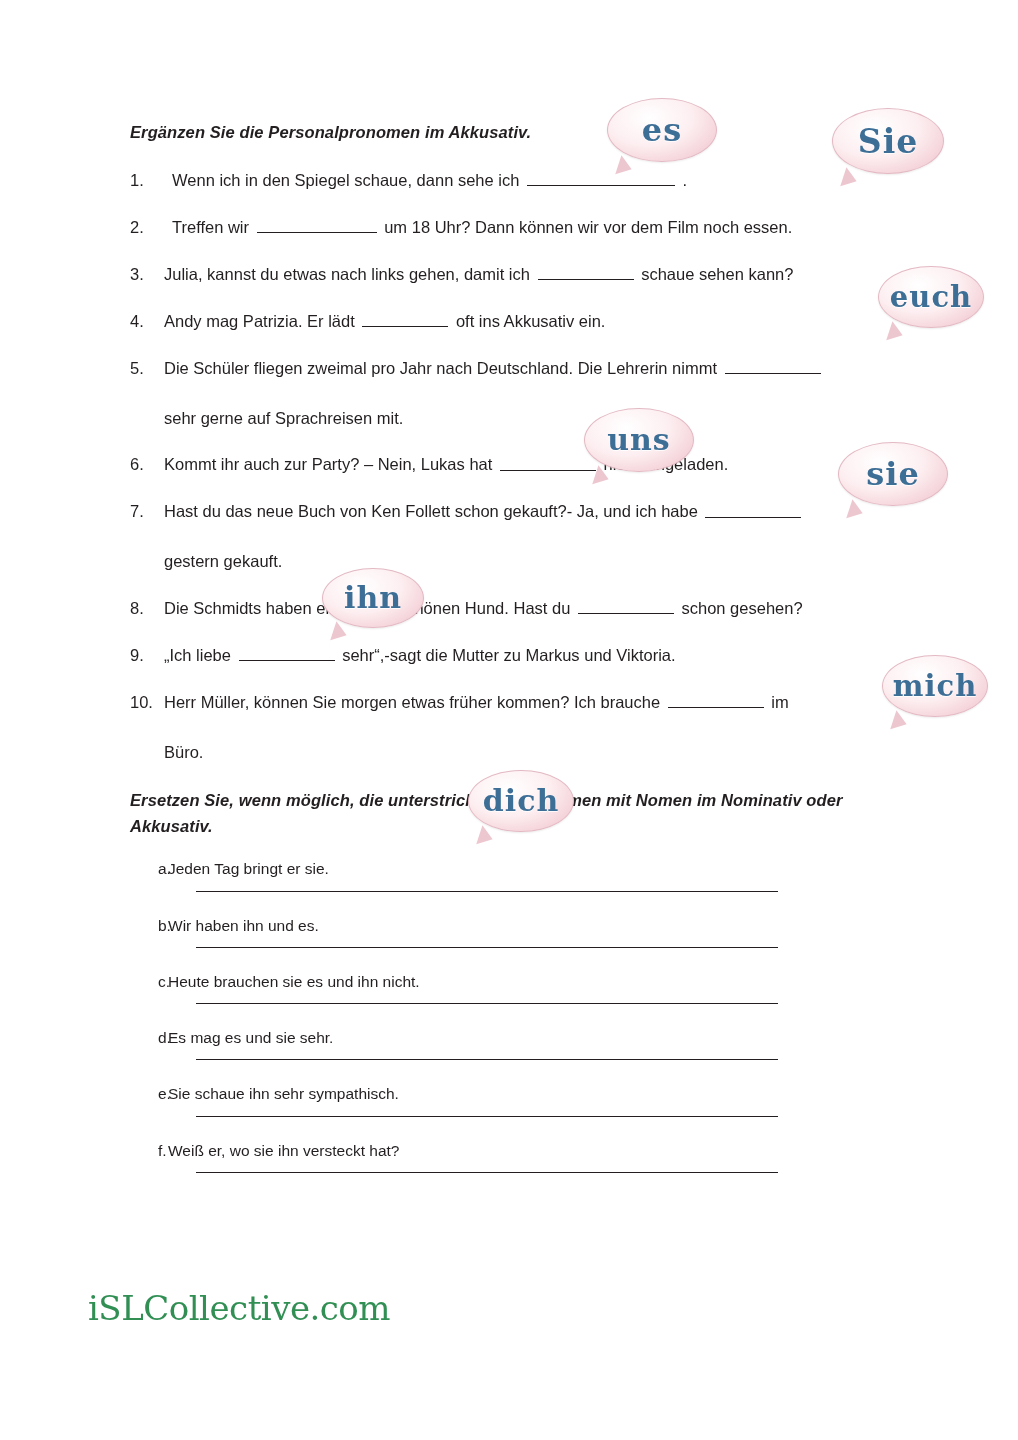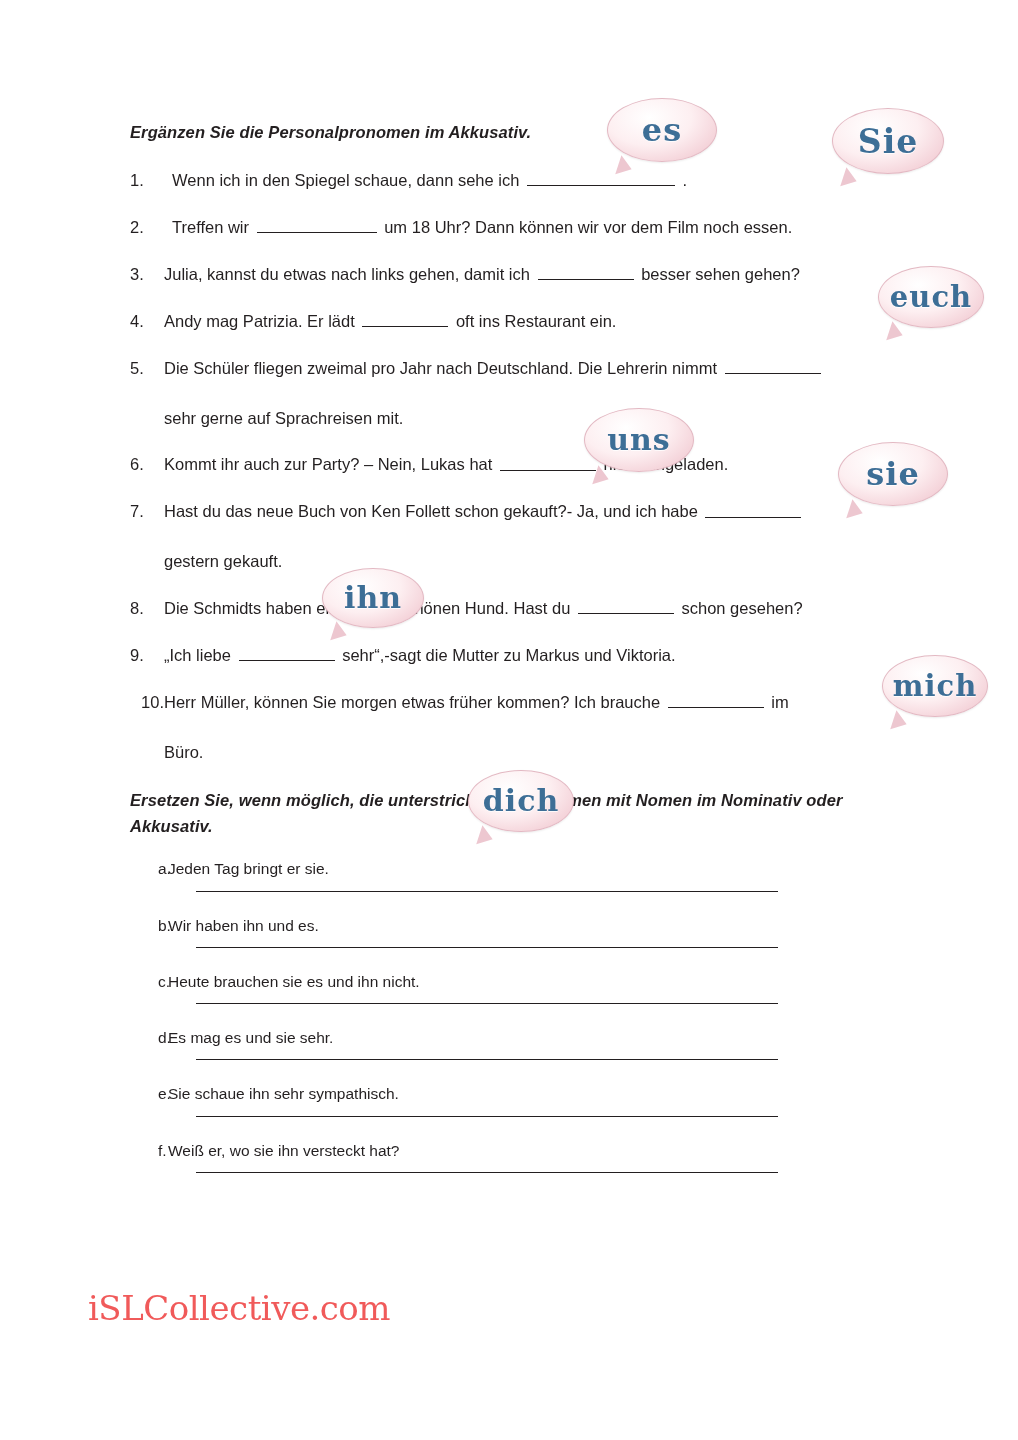--- a/index.html
+++ b/index.html
@@ -61,21 +61,20 @@
     line-height: 1.5;
     margin-bottom: 22px;
   }
   .qnum {
     width: 34px;
     flex: 0 0 34px;
     text-align: left;
   }
   .qnum.wide {
     width: 34px;
-    text-align: right;
   }
   .qtext {
     flex: 1 1 auto;
   }
   .qtext .ind {
     display: inline-block;
     width: 8px;
   }
 
   .blank {
@@ -163,21 +162,21 @@
   #bubble-ihn  { left: 310px; top: 568px; width: 100px; height: 58px; font-size: 30px; }
   #bubble-mich { left: 870px; top: 655px; width: 104px; height: 60px; font-size: 29px; }
   #bubble-dich { left: 456px; top: 770px; width: 104px; height: 60px; font-size: 30px; }
 
   .watermark {
     position: absolute;
     left: 76px;
     top: 1288px;
     font-family: "DejaVu Serif", serif;
     font-size: 34px;
-    color: #ef4444;
+    color: #15803d;
     letter-spacing: -0.5px;
     opacity: 0.88;
   }
 </style>
 </head>
 <body>
 
 <div class="page">
 
   <div class="sheet">
@@ -191,26 +190,26 @@
         <span class="qtext"><span class="ind"></span><span>Wenn ich in den Spiegel schaue, dann sehe ich </span><span class="blank b-xl"></span><span> .</span></span>
       </li>
 
       <li class="qrow">
         <span class="qnum">2.</span>
         <span class="qtext"><span class="ind"></span><span>Treffen wir </span><span class="blank b-lg"></span><span> um 18 Uhr? Dann können wir vor dem Film noch essen.</span></span>
       </li>
 
       <li class="qrow">
         <span class="qnum">3.</span>
-        <span class="qtext"><span>Julia, kannst du etwas nach links gehen, damit ich </span><span class="blank b-md"></span><span> besser sehen gehen?</span></span>
+        <span class="qtext"><span>Julia, kannst du etwas nach links gehen, damit ich </span><span class="blank b-md"></span><span> schaue sehen kann?</span></span>
       </li>
 
       <li class="qrow">
         <span class="qnum">4.</span>
-        <span class="qtext"><span>Andy mag Patrizia. Er lädt </span><span class="blank b-sm"></span><span> oft ins Restaurant ein.</span></span>
+        <span class="qtext"><span>Andy mag Patrizia. Er lädt </span><span class="blank b-sm"></span><span> oft ins Akkusativ ein.</span></span>
       </li>
 
       <li class="qrow">
         <span class="qnum">5.</span>
         <span class="qtext"><span>Die Schüler fliegen zweimal pro Jahr nach Deutschland. Die Lehrerin nimmt </span><span class="blank b-md"></span><br><br><span>sehr gerne auf Sprachreisen mit.</span></span>
       </li>
 
       <li class="qrow">
         <span class="qnum">6.</span>
         <span class="qtext"><span>Kommt ihr auch zur Party? – Nein, Lukas hat </span><span class="blank b-md"></span><span> nicht eingeladen.</span></span>

